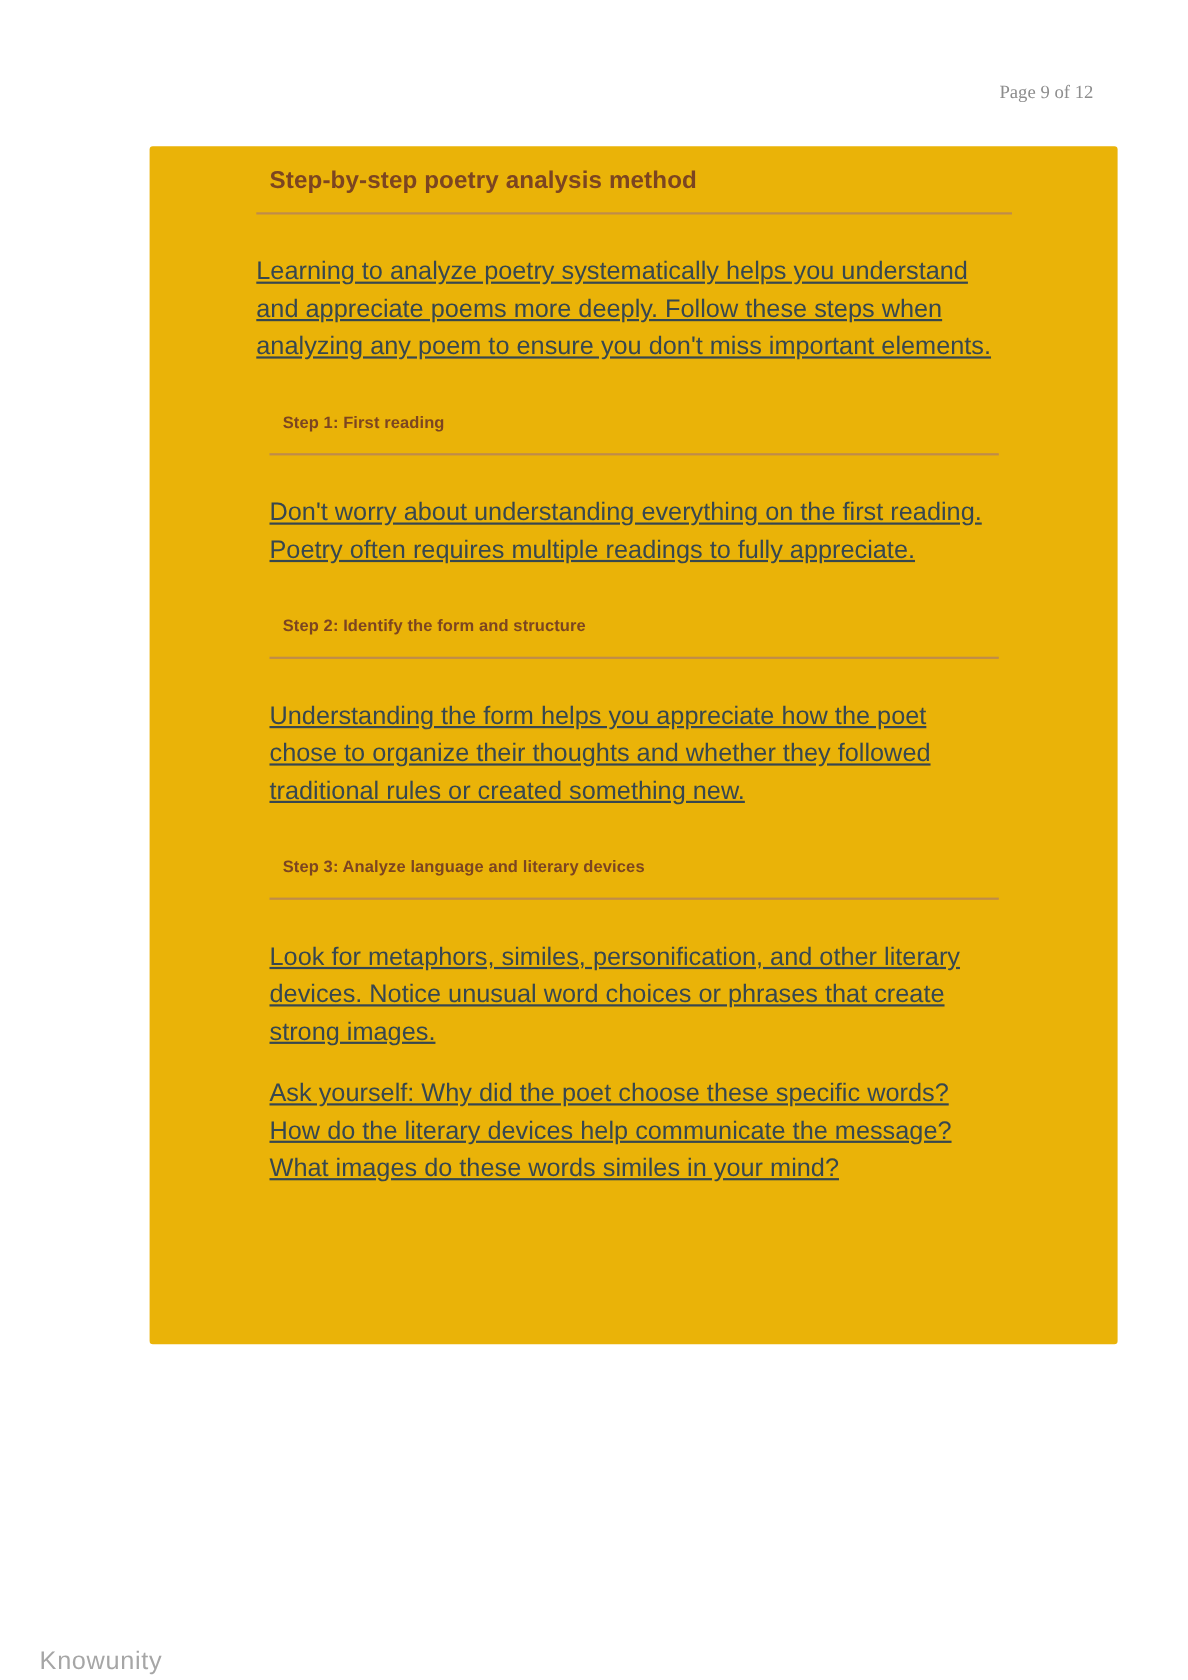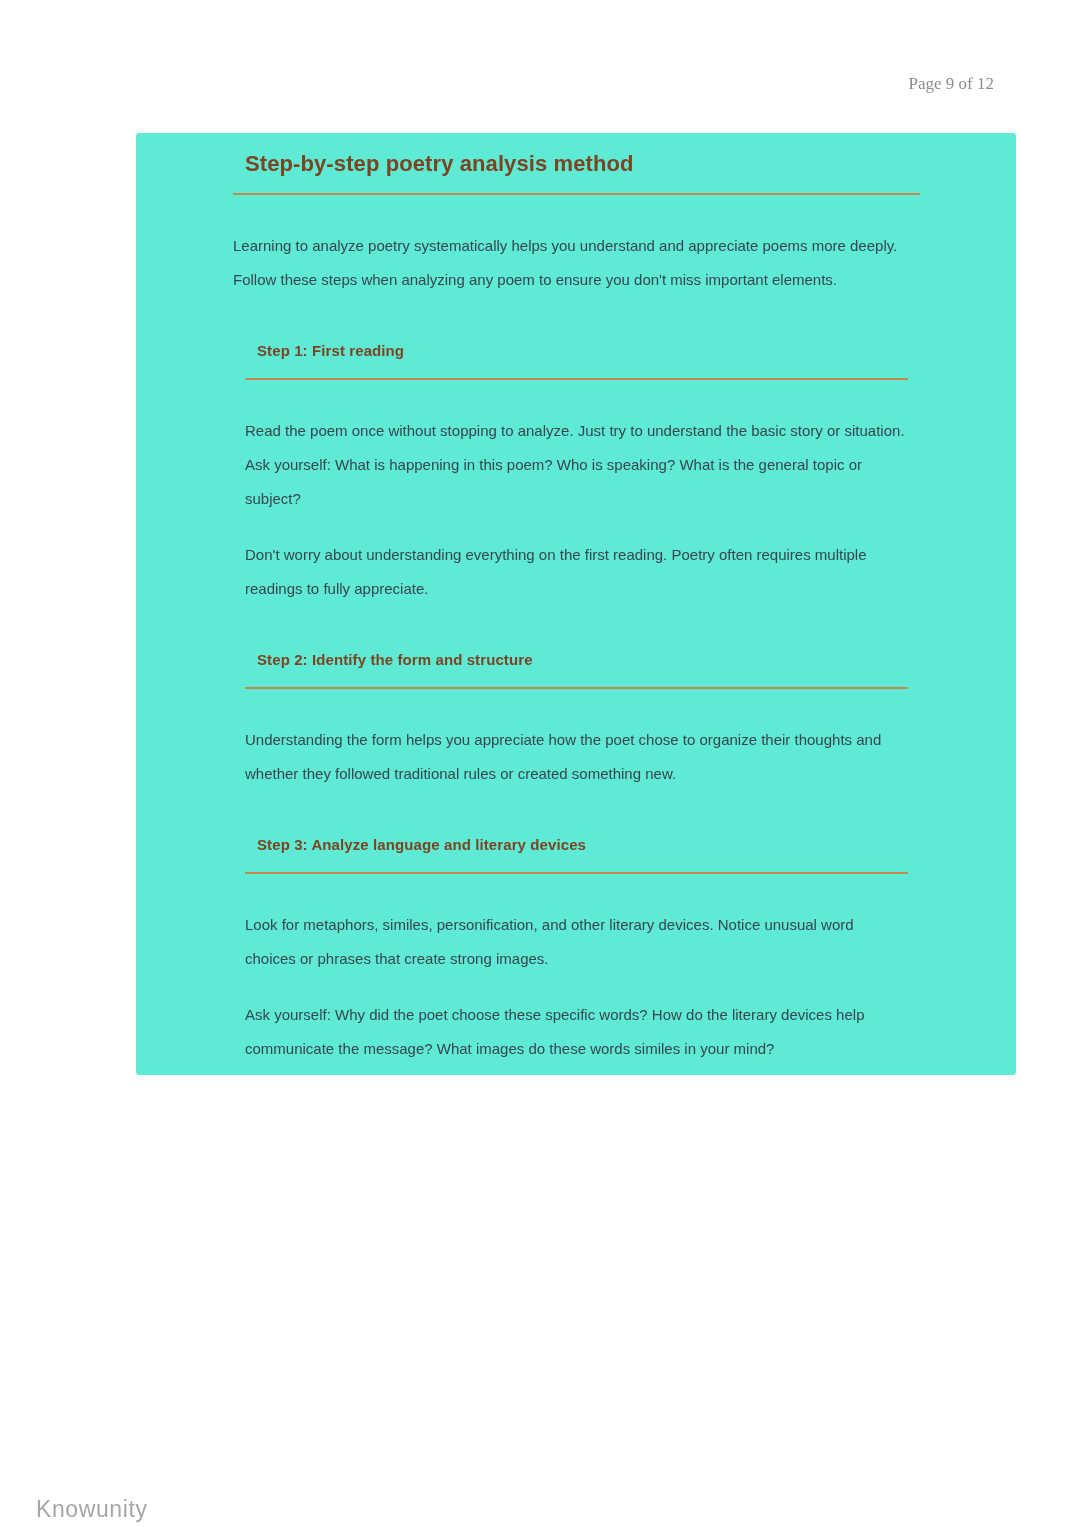--- a/index.html
+++ b/index.html
@@ -20,22 +20,22 @@
     right: 98px;
     font-family: "Liberation Serif", "DejaVu Serif", serif;
     font-size: 17px;
     color: #8d8d8d;
   }
   .card {
     position: absolute;
     top: 97px;
     left: 100px;
     width: 880px;
-    height: 942px;
-    background: #5eead4;
+    height: 1089px;
+    background: #eab308;
     border-radius: 3px;
     padding: 4px 96px 0 97px;
   }
   .card h1 {
     font-size: 22px;
     line-height: 30px;
     font-weight: bold;
     color: #7c4521;
     letter-spacing: 0.1px;
   }
@@ -46,25 +46,26 @@
     color: #7c4521;
     margin-top: 40px;
     letter-spacing: 0.1px;
   }
   .rule {
     border: none;
     border-top: 2px solid #bf8c4a;
     margin: 14px 0 34px 0;
   }
   .card p {
-    font-size: 15px;
+    font-size: 23px;
     line-height: 34px;
     color: #37474f;
     margin: 0 0 22px 0;
     max-width: 690px;
+    text-decoration: underline;
   }
   .footer {
     position: absolute;
     top: 1460px;
     left: 0;
     width: 100%;
     text-align: left;
     font-size: 23px;
     letter-spacing: 0.6px;
     color: #a6a6a6;
@@ -78,21 +79,20 @@
 <div class="card">
 
   <h1>Step-by-step poetry analysis method</h1>
   <hr class="rule">
 
   <p>Learning to analyze poetry systematically helps you understand and appreciate poems more deeply. Follow these steps when analyzing any poem to ensure you don't miss important elements.</p>
 
   <section>
     <h2>Step 1: First reading</h2>
     <hr class="rule">
-    <p>Read the poem once without stopping to analyze. Just try to understand the basic story or situation. Ask yourself: What is happening in this poem? Who is speaking? What is the general topic or subject?</p>
     <p>Don't worry about understanding everything on the first reading. Poetry often requires multiple readings to fully appreciate.</p>
   </section>
 
   <section>
     <h2>Step 2: Identify the form and structure</h2>
     <hr class="rule">
     <p>Understanding the form helps you appreciate how the poet chose to organize their thoughts and whether they followed traditional rules or created something new.</p>
   </section>
 
   <section>

